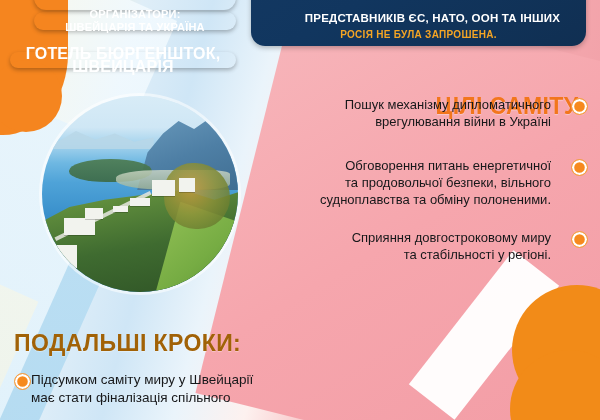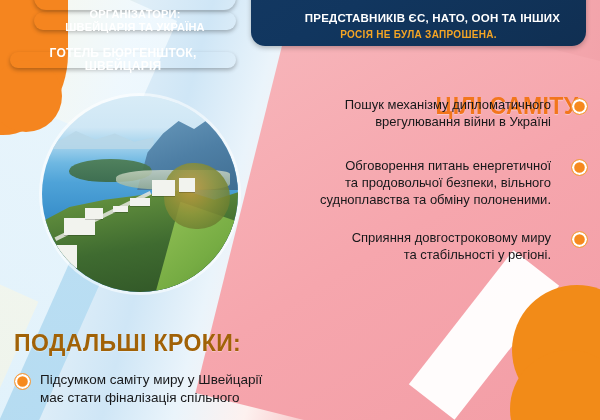--- a/index.html
+++ b/index.html
@@ -171,21 +171,21 @@
     border-radius: 12px;
   }
   #pill-1 {
     left: 34px; top: 12px;
     width: 202px; height: 18px;
     font-size: 11px;
   }
   #pill-2 {
     left: 10px; top: 52px;
     width: 226px; height: 16px;
-    font-size: 12px;
+    font-size: 16px;
   }
   .pill .l2 { display: block; }
 
   
   .photo {
     position: absolute;
     left: 42px; top: 96px;
     width: 196px; height: 196px;
     border-radius: 50%;
     overflow: hidden;
@@ -309,21 +309,20 @@
     font-weight: bold;
     font-size: 23px;
     letter-spacing: .4px;
     text-shadow: 0 1px 1px rgba(255,255,255,.35);
   }
   .step {
     position: absolute;
     left: 14px; top: 371px;
     display: flex;
     align-items: flex-start;
-    gap: 9px;
   }
   .step .txt {
     color: #17181a;
     font-size: 13.5px;
     line-height: 18px;
     text-align: left;
     white-space: pre-line;
   }
 </style>
 </head>

